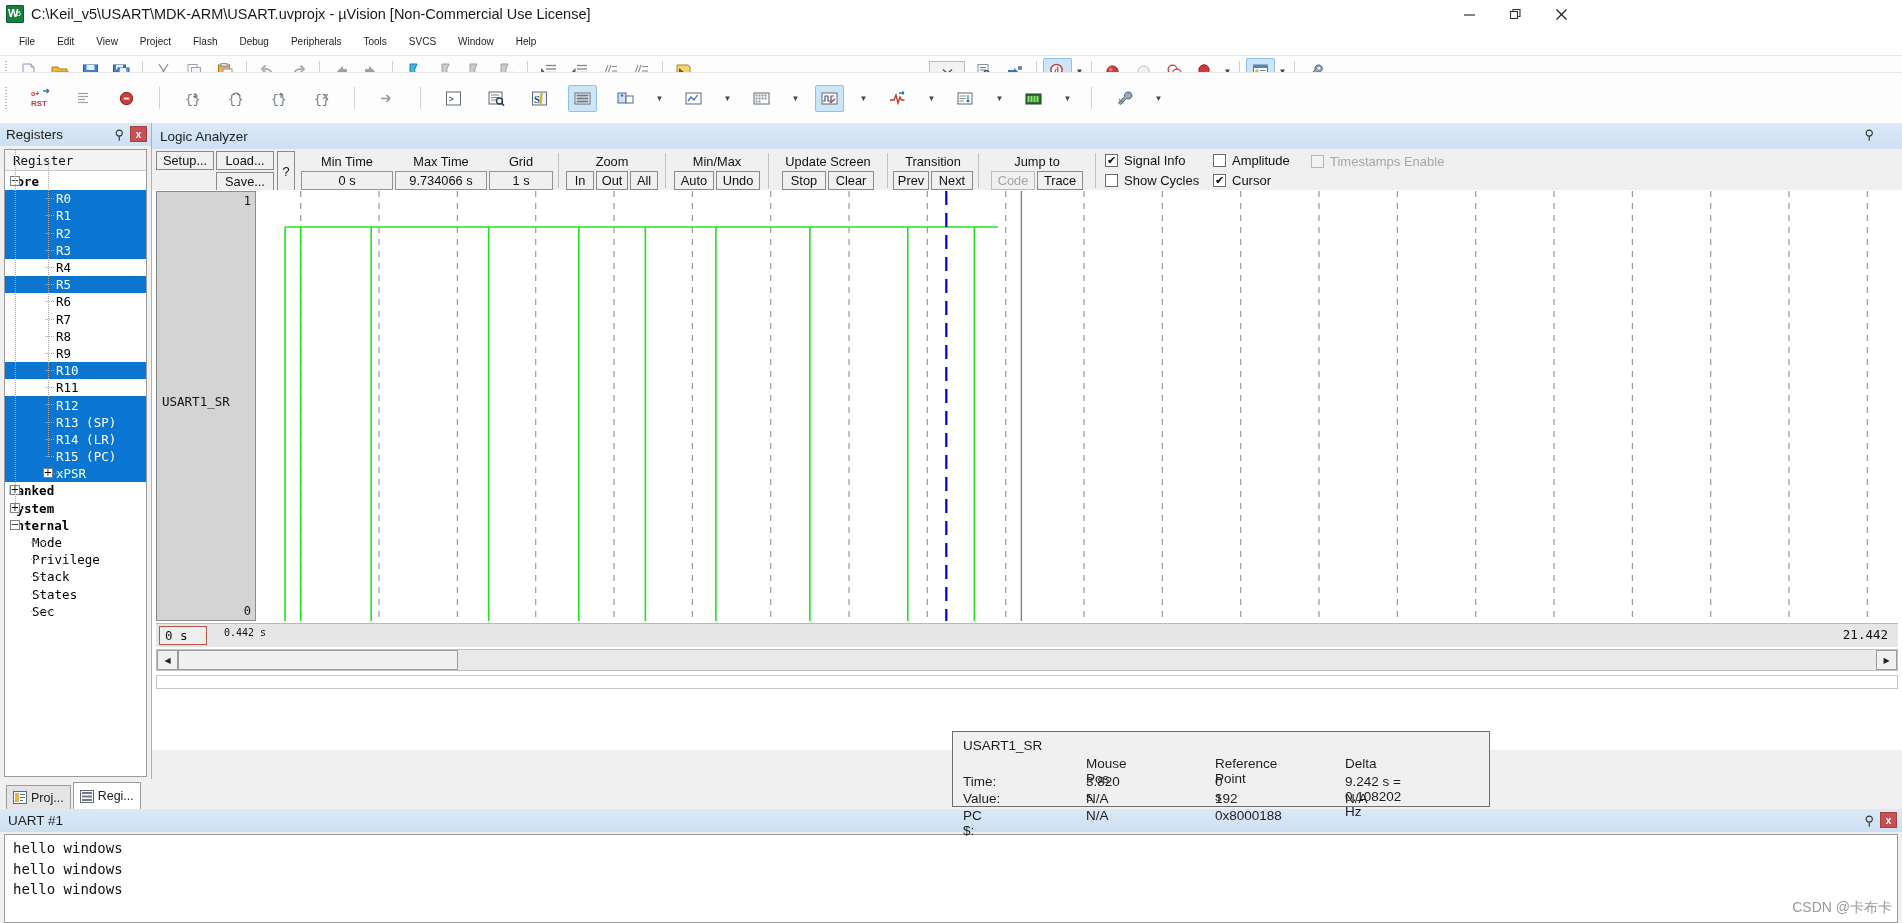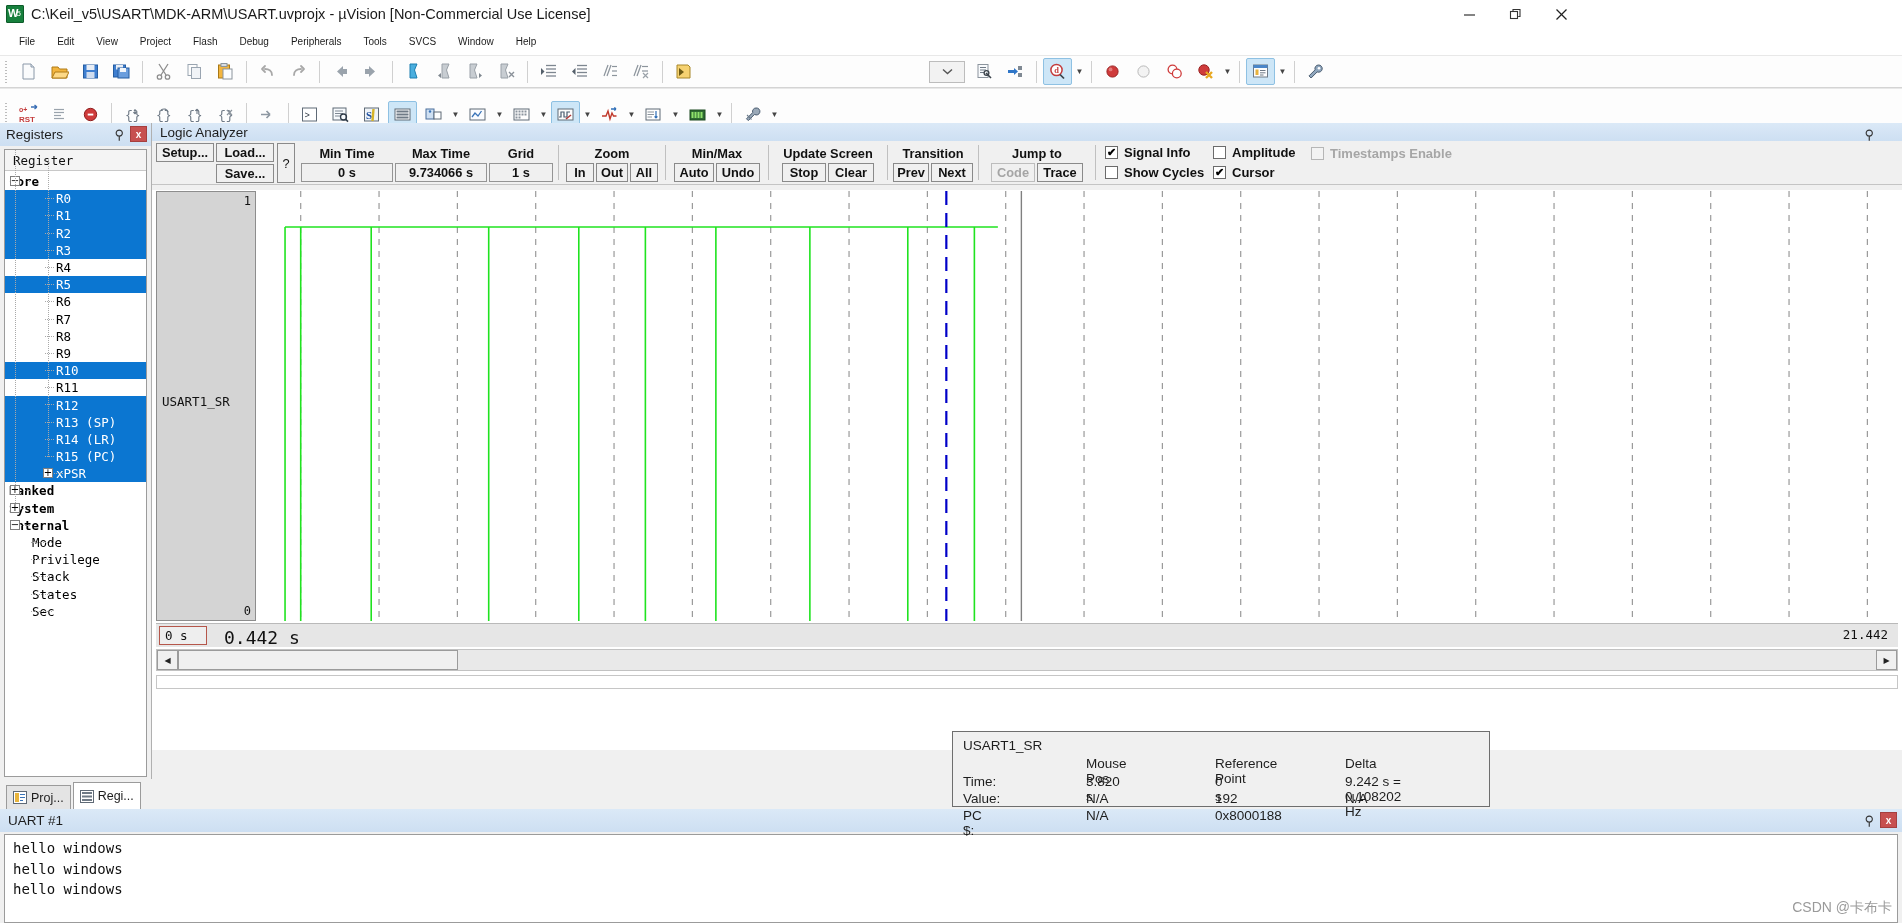--- a/index.html
+++ b/index.html
@@ -55,21 +55,21 @@
 
   
   .toolbar {
     position: absolute; left: 0; width: 1902px;
     background: #fdfdfd;
     border-top: 1px solid #e8e8e8;
     border-bottom: 1px solid #d4d4d4;
     display: flex; align-items: center;
   }
   #toolbar1 { top: 55px; height: 33px; }
-  #toolbar2 { top: 88px; height: 52px; border-bottom: 1px solid #cfcfcf; }
+  #toolbar2 { top: 72px; height: 52px; border-bottom: 1px solid #cfcfcf; gap: 12px; }
 
   .tb-grip {
     width: 7px; height: 22px; margin: 0 3px 0 3px;
     background-image: repeating-linear-gradient(to bottom, #bcbcbc 0 1px, transparent 1px 3px);
     background-size: 2px 3px; background-repeat: repeat-y; background-position: 2px 0;
     flex: 0 0 auto;
   }
   .tb-btn {
     width: 29px; height: 27px; margin: 0 1px;
     display: flex; align-items: center; justify-content: center;
@@ -151,33 +151,33 @@
     font-size: 12.5px; color: #1d1d1d; margin-right: 2px;
   }
   .reg-tab.active { background: #ffffff; height: 27px; }
 
   
   .la {
     position: absolute; left: 152px; top: 123px; width: 1750px; height: 686px;
     background: #f0f0f0;
   }
   .la-title {
-    height: 18px; background: linear-gradient(to bottom,#dbe9f7,#cddff2);
+    height: 26px; background: linear-gradient(to bottom,#dbe9f7,#cddff2);
     display: flex; align-items: center; padding-left: 8px;
     font-size: 13.5px; color: #1d1d1d; position: relative;
   }
   .la-pin { position: absolute; right: 28px; top: 4px; font-size: 13px; color: #333; }
 
   
   .la-ctrl {
     position: relative; height: 44px; background: #f0f0f0;
     border-bottom: 1px solid #c4c4c4; display: flex; align-items: stretch;
     padding: 2px 0 2px 4px;
   }
-  .grp { display: flex; flex-direction: column; justify-content: flex-start; font-weight: bold; }
+  .grp { display: flex; flex-direction: column; justify-content: flex-start; }
   .grp-sep { width: 1px; background: #c0c0c0; margin: 2px 5px; }
   .btn {
     border: 1px solid #8a8a8a; background: #f0f0f0; font-size: 12.8px; color: #111;
     height: 19px; display: flex; align-items: center; justify-content: center;
     padding: 0 4px; white-space: nowrap;
   }
   .btn.dis { color: #a5a5a5; border-color: #bdbdbd; }
   .fld {
     border: 1px solid #949494; background: #f0f0f0; height: 19px;
     display: flex; align-items: center; justify-content: center;
@@ -230,21 +230,21 @@
     background: #e6e6e6; border-top: 1px solid #b9b9b9;
   }
   .time-left {
     position: absolute; left: 3px; top: 2px; height: 19px; min-width: 48px;
     border: 1px solid #b5564a; background: #eeeeee;
     font-family: "DejaVu Sans Mono", monospace; font-size: 12.5px; color: #111;
     display: flex; align-items: center; padding: 0 5px;
   }
   .time-mid {
     position: absolute; left: 68px; top: 3px;
-    font-family: "DejaVu Sans Mono", monospace; font-size: 18px; color: #111;
+    font-family: "DejaVu Sans Mono", monospace; font-size: 10px; color: #111;
   }
   .time-right {
     position: absolute; right: 10px; top: 3px;
     font-family: "DejaVu Sans Mono", monospace; font-size: 12.5px; color: #111;
   }
   .hscroll {
     position: absolute; left: 4px; top: 458px; width: 1742px; height: 22px;
     background: #f0f0f0; border: 1px solid #c2c2c2; display: flex; align-items: center;
   }
   .sb-btn {

